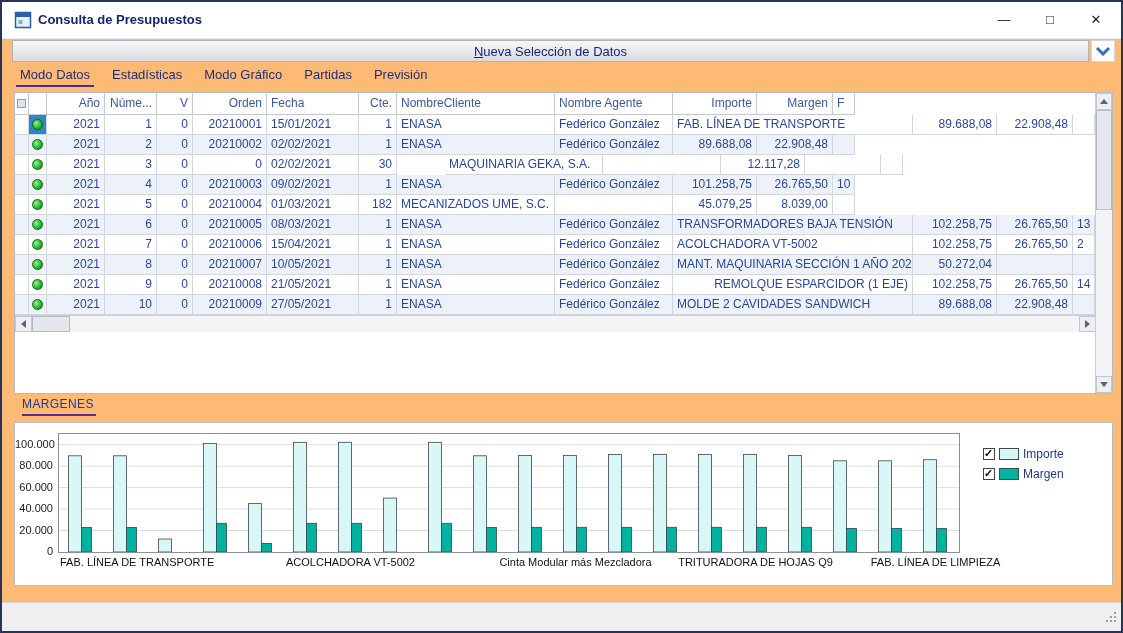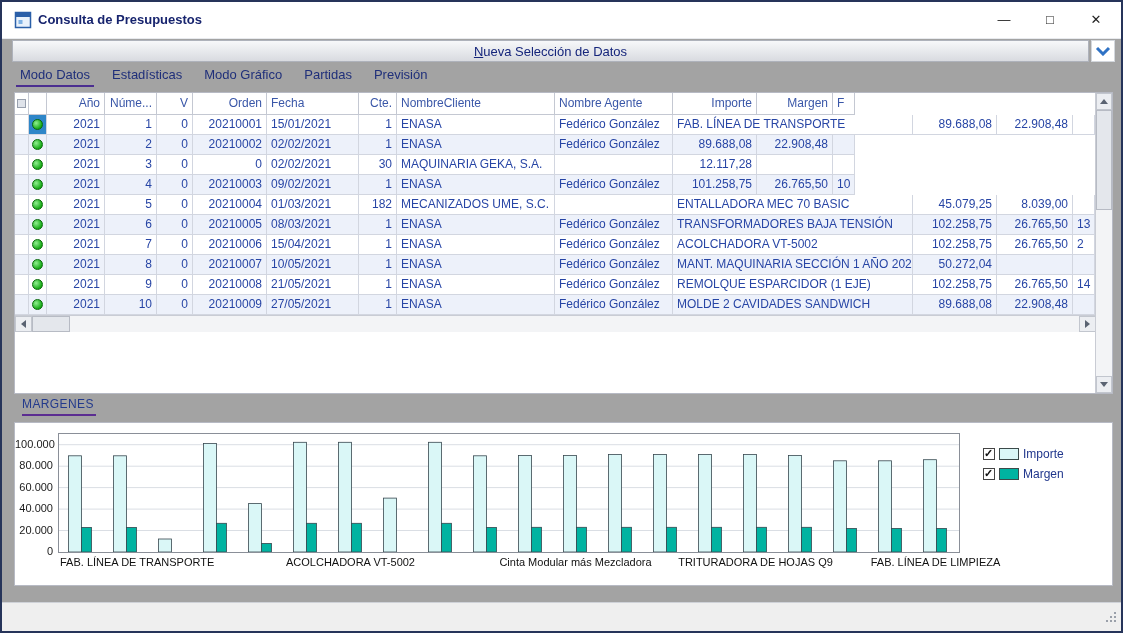--- a/index.html
+++ b/index.html
@@ -1,17 +1,17 @@
 <!DOCTYPE html>
 <html><head>
 <meta charset="utf-8">
 <style>
   html,body{margin:0;padding:0;}
   body{width:1123px;height:633px;font-family:"Liberation Sans",sans-serif;background:#fff;position:relative;}
-  .window{position:absolute;inset:0;border:2px solid #26345a;background:#a3a3a3;overflow:hidden;}
+  .window{position:absolute;inset:0;border:2px solid #26345a;background:#fdba74;overflow:hidden;}
 
   
   .titlebar{position:absolute;left:0;top:0;width:100%;height:36px;background:#fff;border-bottom:1px solid #e8eaee;}
   .appicon{position:absolute;left:12px;top:9px;}
   .wtitle{position:absolute;left:36px;top:10px;font-size:13px;font-weight:bold;color:#17246e;}
   .winbtns{position:absolute;right:2px;top:0;height:34px;display:flex;}
   .winbtn{width:46px;height:34px;display:flex;align-items:center;justify-content:center;font-size:13px;color:#222;cursor:default;}
 
   
   .selbar{position:absolute;left:10px;top:38px;width:1077px;height:22px;box-sizing:border-box;
@@ -167,21 +167,21 @@
           <div class="cell c-sel" style="width: 14px;"></div>
           <div class="cell c-icon" style="width: 18px;">
             <span class="led"></span>
           </div>
           <div class="cell num" style="width: 58px;">2021</div>
           <div class="cell num" style="width: 52px;">3</div>
           <div class="cell num" style="width: 36px;">0</div>
           <div class="cell num" style="width: 74px;">0</div>
           <div class="cell " style="width: 92px;">02/02/2021</div>
           <div class="cell num" style="width: 38px;">30</div>
-          <div class="cell " style="width: 158px;">MAQUINARIA GEKA, S.A.</div>
+          <div class="cell " style="width: 158px; margin-left: 48px;">MAQUINARIA GEKA, S.A.</div>
           <div class="cell " style="width: 118px;"></div>
           <div class="cell num" style="width: 84px;">12.117,28</div>
           <div class="cell num" style="width: 76px;"></div>
           <div class="cell " style="width: 22px;"></div>
         </div>
         <div class="gridrow alt">
           <div class="cell c-sel" style="width: 14px;"></div>
           <div class="cell c-icon" style="width: 18px;">
             <span class="led"></span>
           </div>
@@ -203,21 +203,20 @@
             <span class="led"></span>
           </div>
           <div class="cell num" style="width: 58px;">2021</div>
           <div class="cell num" style="width: 52px;">5</div>
           <div class="cell num" style="width: 36px;">0</div>
           <div class="cell num" style="width: 74px;">20210004</div>
           <div class="cell " style="width: 92px;">01/03/2021</div>
           <div class="cell num" style="width: 38px;">182</div>
           <div class="cell " style="width: 158px;">MECANIZADOS UME, S.C.</div>
           <div class="cell " style="width: 118px;"></div>
-          <div class="cell " style="width: 240px;">ENTALLADORA MEC 70 BASIC</div>
           <div class="cell num" style="width: 84px;">45.079,25</div>
           <div class="cell num" style="width: 76px;">8.039,00</div>
           <div class="cell " style="width: 22px;"></div>
         </div>
         <div class="gridrow alt">
           <div class="cell c-sel" style="width: 14px;"></div>
           <div class="cell c-icon" style="width: 18px;">
             <span class="led"></span>
           </div>
           <div class="cell num" style="width: 58px;">2021</div>
@@ -275,21 +274,21 @@
             <span class="led"></span>
           </div>
           <div class="cell num" style="width: 58px;">2021</div>
           <div class="cell num" style="width: 52px;">9</div>
           <div class="cell num" style="width: 36px;">0</div>
           <div class="cell num" style="width: 74px;">20210008</div>
           <div class="cell " style="width: 92px;">21/05/2021</div>
           <div class="cell num" style="width: 38px;">1</div>
           <div class="cell " style="width: 158px;">ENASA</div>
           <div class="cell " style="width: 118px;">Fedérico González</div>
-          <div class="cell " style="width: 240px;">REMOLQUE ESPARCIDOR (1 EJE)</div>
+          <div class="cell " style="width: 240px; text-align: right;">REMOLQUE ESPARCIDOR (1 EJE)</div>
           <div class="cell num" style="width: 84px;">102.258,75</div>
           <div class="cell num" style="width: 76px;">26.765,50</div>
           <div class="cell " style="width: 22px;">14</div>
         </div>
         <div class="gridrow alt">
           <div class="cell c-sel" style="width: 14px;"></div>
           <div class="cell c-icon" style="width: 18px;">
             <span class="led"></span>
           </div>
           <div class="cell num" style="width: 58px;">2021</div>

